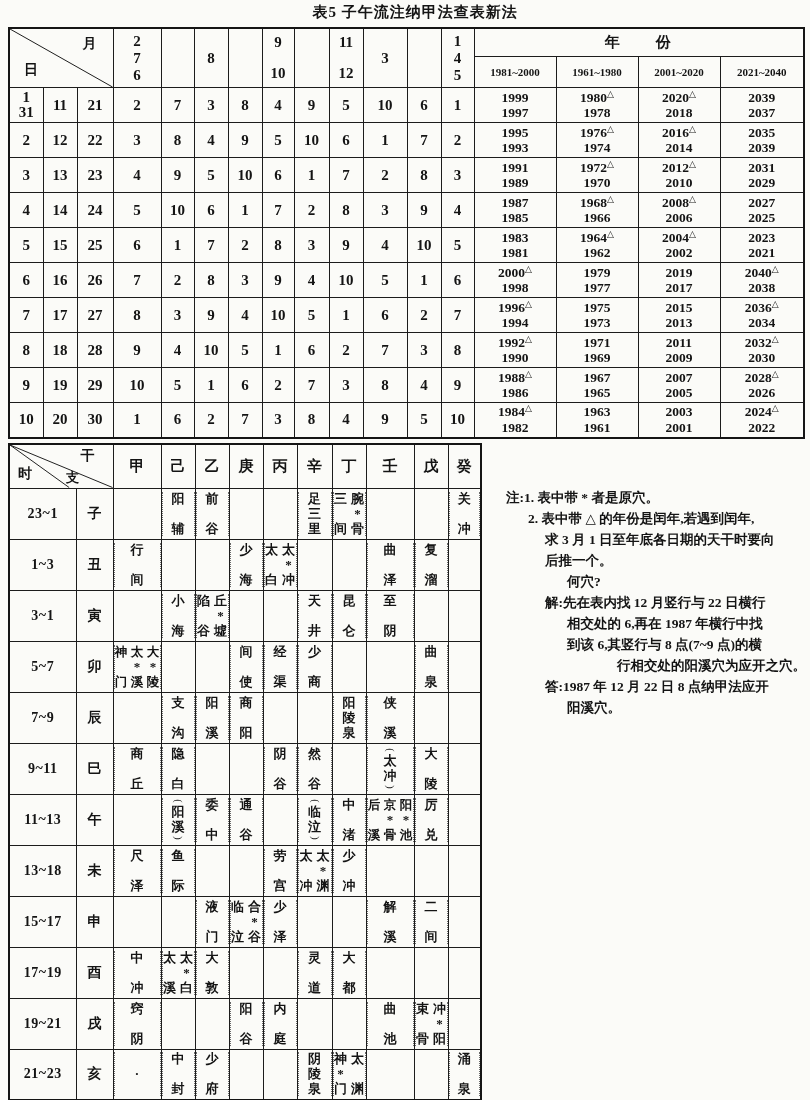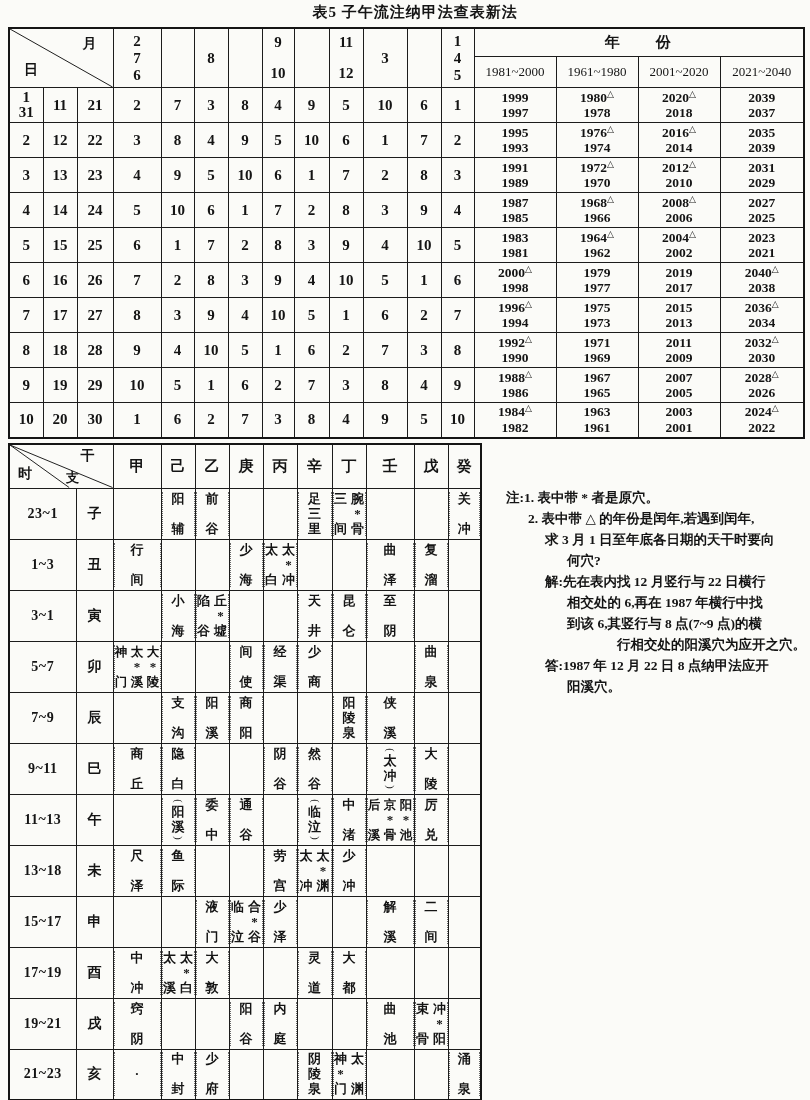--- a/index.html
+++ b/index.html
@@ -14,21 +14,21 @@
     font-size:15px;font-weight:bold;letter-spacing:1px;margin-left:10px;
   }
   table{border-collapse:collapse;table-layout:fixed}
   #top-table{position:absolute;left:8px;top:27px;border:2px solid #151515}
   #top-table td{border:1px solid #1c1c1c;text-align:center;padding:0;overflow:hidden}
   #top-table td.corner{position:relative;padding:0}
   .mgroup{display:flex;flex-direction:column;justify-content:center;align-items:center;height:56px;font-size:15px;font-weight:bold;line-height:17px}
   .mgroup.m2{justify-content:space-between;padding:4px 0;box-sizing:border-box}
   .mgroup.m3{justify-content:center}
   #top-table td.yearhead{font-size:15px;font-weight:bold;letter-spacing:2px}
-  #top-table td.yrange{font-size:13px;font-weight:normal}
+  #top-table td.yrange{font-size:11px;font-weight:bold}
   #top-table td.day,#top-table td.val{font-size:15px;font-weight:bold;line-height:15px}
   #top-table td.yearcell{font-size:13.5px;font-weight:bold;line-height:15.5px}
   sup.leap{font-size:9px;vertical-align:super;line-height:0}
   .cornlbl{position:absolute;font-size:14px;font-weight:bold}
   .cornsvg{position:absolute;left:0;top:0;width:100%;height:100%}
 
   #bottom-table{position:absolute;left:8px;top:443px;border:2px solid #151515}
   #bottom-table td{border:1px solid #1c1c1c;text-align:center;padding:0;overflow:hidden}
   #bottom-table td.stemh{font-size:15px;font-weight:bold}
   #bottom-table td.time{font-size:14px;font-weight:600;letter-spacing:.5px}
@@ -1343,20 +1343,21 @@
           </div>
         </td>
       </tr>
     </tbody>
 </table>
 
 <div id="notes">
     <div class="nl" style="padding-left: 0px;">注:1. 表中带 * 者是原穴。</div>
     <div class="nl" style="padding-left: 22px;">2. 表中带 △ 的年份是闰年,若遇到闰年,</div>
     <div class="nl" style="padding-left: 39px;">求 3 月 1 日至年底各日期的天干时要向</div>
+    <div class="nl" style="padding-left: 39px;">后推一个。</div>
     <div class="nl" style="padding-left: 61px;">何穴?</div>
     <div class="nl" style="padding-left: 39px;">解:先在表内找 12 月竖行与 22 日横行</div>
     <div class="nl" style="padding-left: 61px;">相交处的 6,再在 1987 年横行中找</div>
     <div class="nl" style="padding-left: 61px;">到该 6,其竖行与 8 点(7~9 点)的横</div>
     <div class="nl" style="padding-left: 61px; text-align: right;">行相交处的阳溪穴为应开之穴。</div>
     <div class="nl" style="padding-left: 39px;">答:1987 年 12 月 22 日 8 点纳甲法应开</div>
     <div class="nl" style="padding-left: 61px;">阳溪穴。</div>
   </div>
 
 </body></html>

